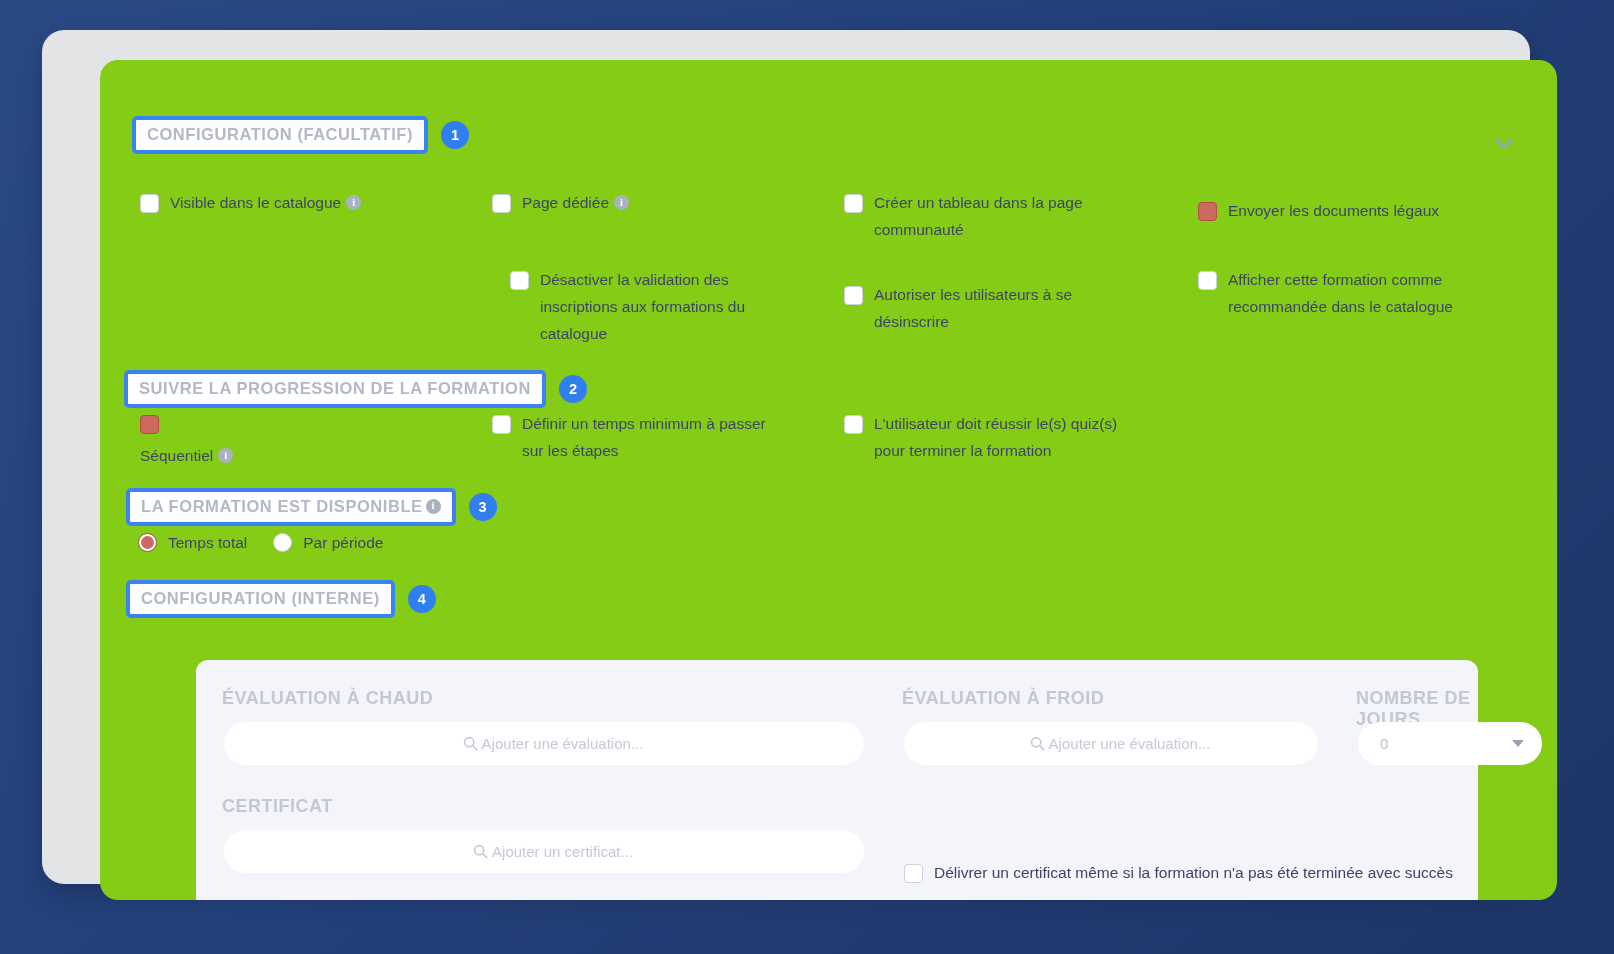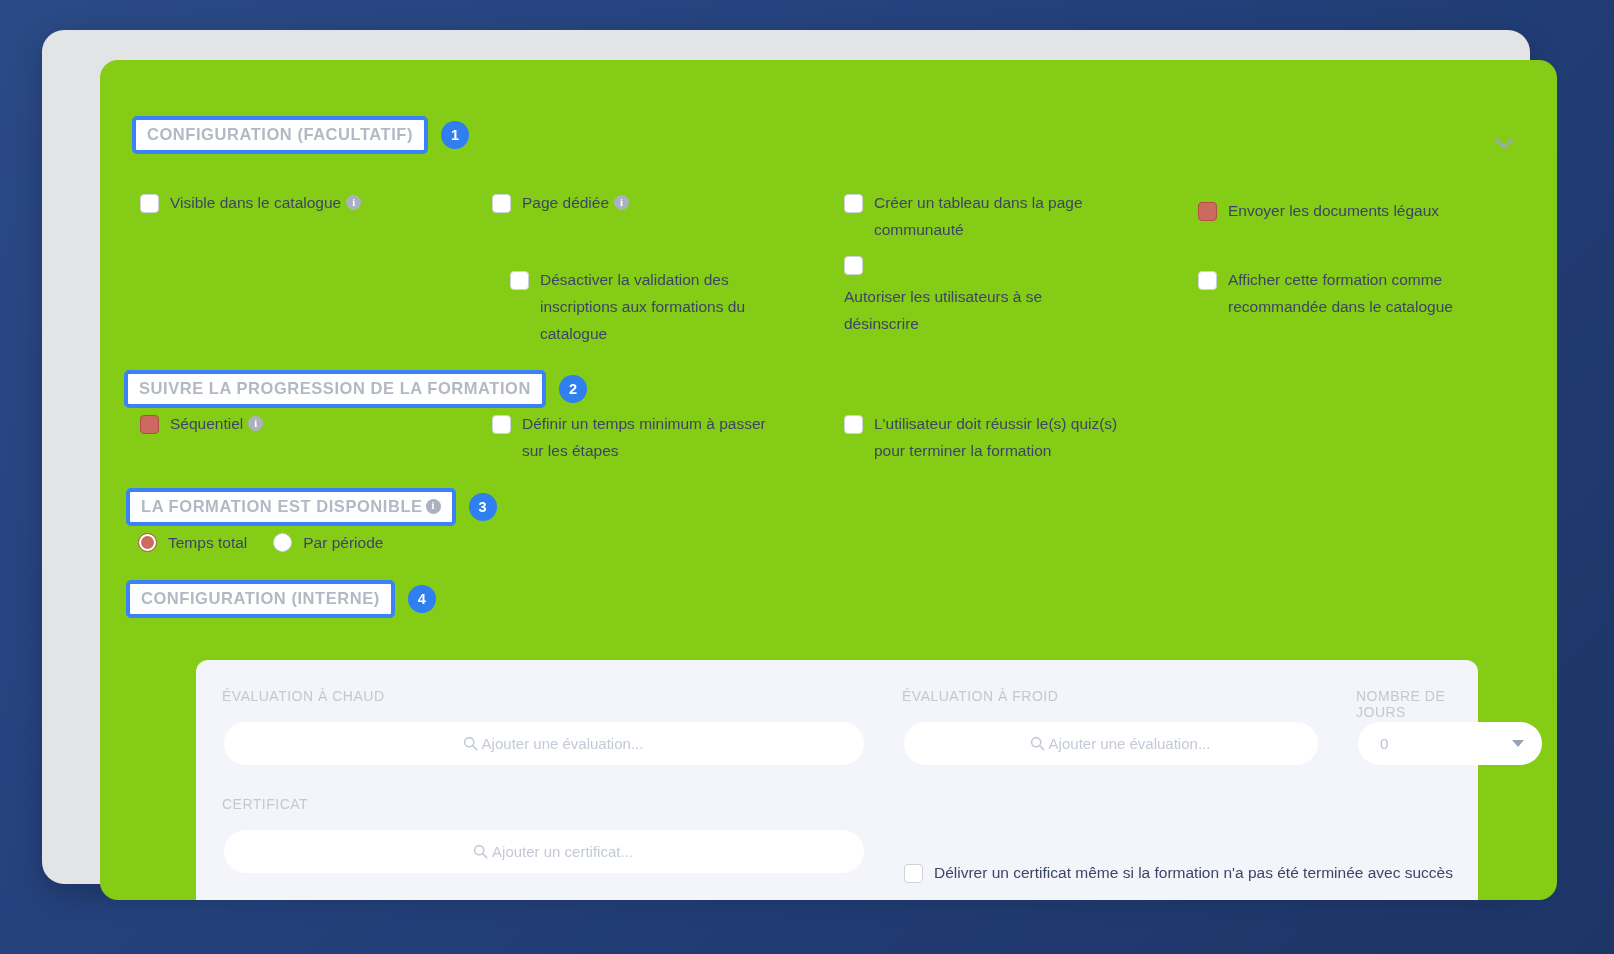--- a/index.html
+++ b/index.html
@@ -143,22 +143,22 @@
   
   #panel {
     position: absolute;
     left: 96px; top: 600px;
     width: 1282px; height: 266px;
     background: #f3f5fa;
     border-radius: 12px;
   }
   .field-label {
     position: absolute;
-    font-size: 14px;
-    font-weight: normal;
+    font-size: 18px;
+    font-weight: bold;
     letter-spacing: .5px;
     color: #c2c8d4;
   }
   .search-box {
     position: absolute;
     height: 43px;
     background: #fff;
     border-radius: 22px;
     display: flex;
     align-items: center;
@@ -232,37 +232,37 @@
       </div>
       <div class="opt" style="left:1098px; top:140px; width:300px;">
         <span class="cbox on"></span>
         <span class="opt-label">Envoyer les documents légaux</span>
       </div>
 
       <div class="opt" style="left:410px; top:209px; width:275px;">
         <span class="cbox"></span>
         <span class="opt-label">Désactiver la validation des inscriptions aux formations du catalogue</span>
       </div>
-      <div class="opt" style="left:744px; top:194px; width:250px;flex-direction:column;">
+      <div class="opt" style="left:744px; top:224px; width:250px;">
         <span class="cbox"></span>
         <span class="opt-label">Autoriser les utilisateurs à se désinscrire</span>
       </div>
       <div class="opt" style="left:1098px; top:209px; width:290px;">
         <span class="cbox"></span>
         <span class="opt-label">Afficher cette formation comme recommandée dans le catalogue</span>
       </div>
 
       <div class="section-head" style="left:24px; top:310px;">
         <div class="hl-box">
           <span class="sec-title">SUIVRE LA PROGRESSION DE LA FORMATION</span>
         </div>
         <span class="badge">2</span>
       </div>
 
-      <div class="opt" style="left:40px; top:353px; width:300px;">
+      <div class="opt" style="left:40px; top:353px; width:300px;flex-direction:column;">
         <span class="cbox on"></span>
         <span class="opt-label"><span>Séquentiel</span><span class="info-ic">i</span></span>
       </div>
       <div class="opt" style="left:392px; top:353px; width:285px;">
         <span class="cbox"></span>
         <span class="opt-label">Définir un temps minimum à passer sur les étapes</span>
       </div>
       <div class="opt" style="left:744px; top:353px; width:275px;">
         <span class="cbox"></span>
         <span class="opt-label">L'utilisateur doit réussir le(s) quiz(s) pour terminer la formation</span>

